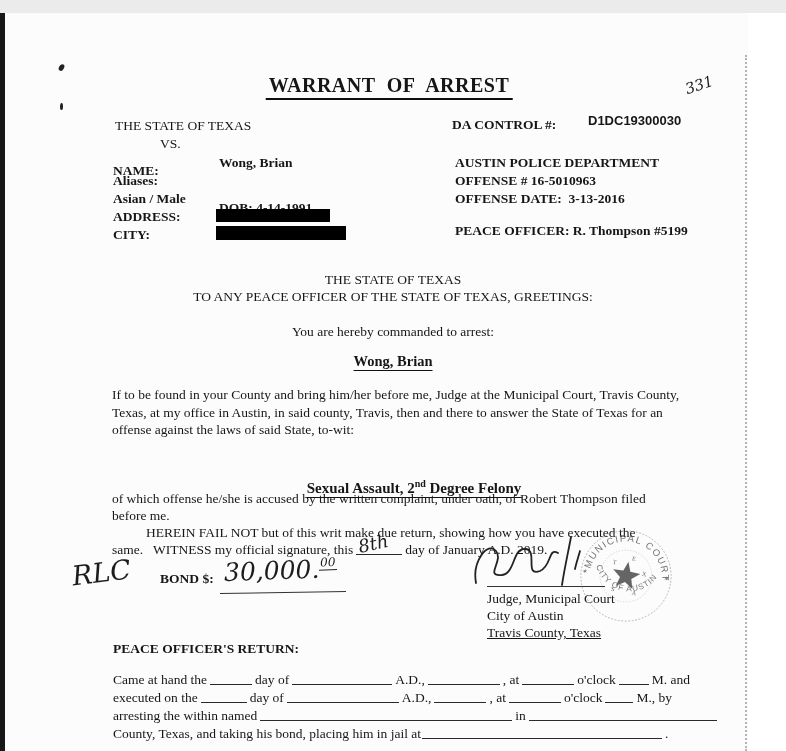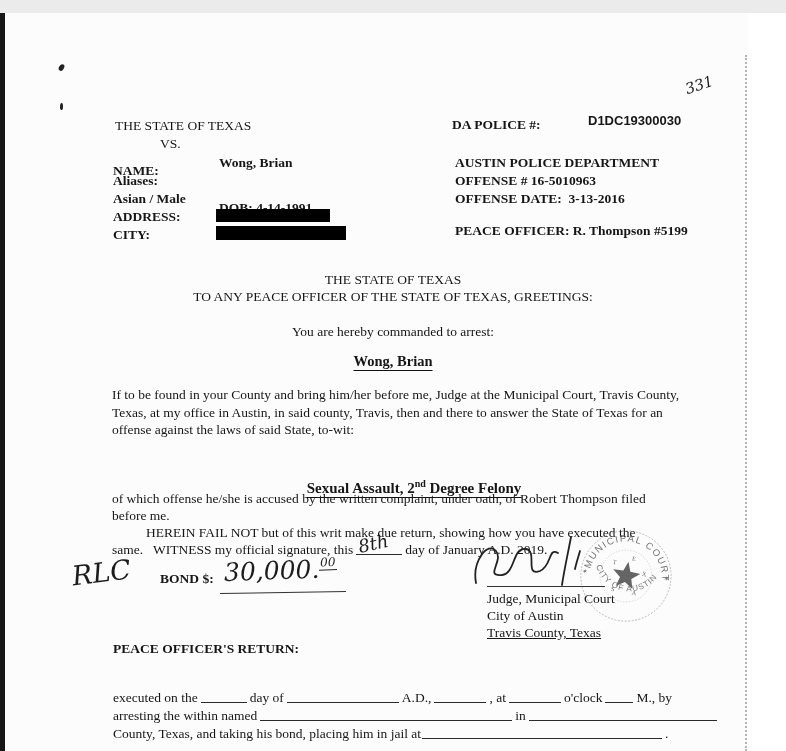--- a/index.html
+++ b/index.html
@@ -34,25 +34,28 @@
 
 <div id="canvas">
 
   <div class="scanband"></div>
   <div class="rightbg"></div>
   <div class="leftedge"></div>
   <div class="rightdash"></div>
   <div class="speck" style="left:59px;top:64px;width:5px;height:7px;transform:rotate(25deg);"></div>
   <div class="speck" style="left:60px;top:103px;width:3px;height:7px;"></div>
 
+  <div class="t ctr" style="left:389px;top:73px;">
+    <span class="title">WARRANT OF ARREST</span>
+  </div>
   <div class="t hand" style="left:685px;top:76px;font-size:15px;transform:rotate(-18deg);">331</div>
 
   <div class="t" style="left:115px;top:118px;">THE STATE OF TEXAS</div>
   <div class="t" style="left:160px;top:136px;">VS.</div>
-  <div class="t b" style="left:452px;top:117px;">DA POLICE #:</div>
+  <div class="t b" style="left:452px;top:117px;">DA CONTROL #:</div>
   <div class="t b sans" style="left:588px;top:113px;font-size:13px;">D1DC19300030</div>
 
   <div class="t b" style="left:113px;top:155px;margin-top:8px;">NAME:</div>
   <div class="t b" style="left:219px;top:155px;">Wong, Brian</div>
   <div class="t b" style="left:113px;top:173px;">Aliases:</div>
   <div class="t b" style="left:113px;top:191px;">Asian / Male</div>
   <div class="t b" style="left:219px;top:200px;">DOB: 4-14-1991</div>
   <div class="t b" style="left:113px;top:209px;">ADDRESS:</div>
   <div class="bar" style="left:216px;top:209px;width:114px;height:13px;"></div>
   <div class="t b" style="left:113px;top:227px;">CITY:</div>
@@ -125,20 +128,23 @@
       <text x="66" y="47" font-size="6.5" fill="#4a4a4a">X</text>
       <text x="59" y="68" font-size="6.5" fill="#4a4a4a">A</text>
       <text x="37" y="68" font-size="6.5" fill="#4a4a4a">S</text>
       <text x="4" y="55" font-size="7" fill="#555">✶</text>
       <text x="89" y="48" font-size="7" fill="#555">✶</text>
     </svg>
   </div>
 
   <div class="t b" style="left:113px;top:641px;">PEACE OFFICER'S RETURN:</div>
 
+  <div class="retline" style="left:113px;top:672px;">
+    <span>Came at hand the</span><span class="bl" style="width:42px;"></span><span>day of</span><span class="bl" style="width:100px;"></span><span>A.D.,</span><span class="bl" style="width:72px;"></span><span>, at</span><span class="bl" style="width:52px;"></span><span>o'clock</span><span class="bl" style="width:30px;"></span><span>M. and</span>
+  </div>
 
   <div class="retline" style="left:113px;top:690px;">
     <span>executed on the</span><span class="bl" style="width:46px;"></span><span>day of</span><span class="bl" style="width:112px;"></span><span>A.D.,</span><span class="bl" style="width:52px;"></span><span>, at</span><span class="bl" style="width:52px;"></span><span>o'clock</span><span class="bl" style="width:28px;"></span><span>M., by</span>
   </div>
 
   <div class="retline" style="left:113px;top:726px;">
     <span>County, Texas, and taking his bond, placing him in jail at</span><span class="bl" style="width:240px;margin-left:1px;"></span><span>.</span>
   </div>
 
   <div class="retline" style="left:113px;top:708px;">

